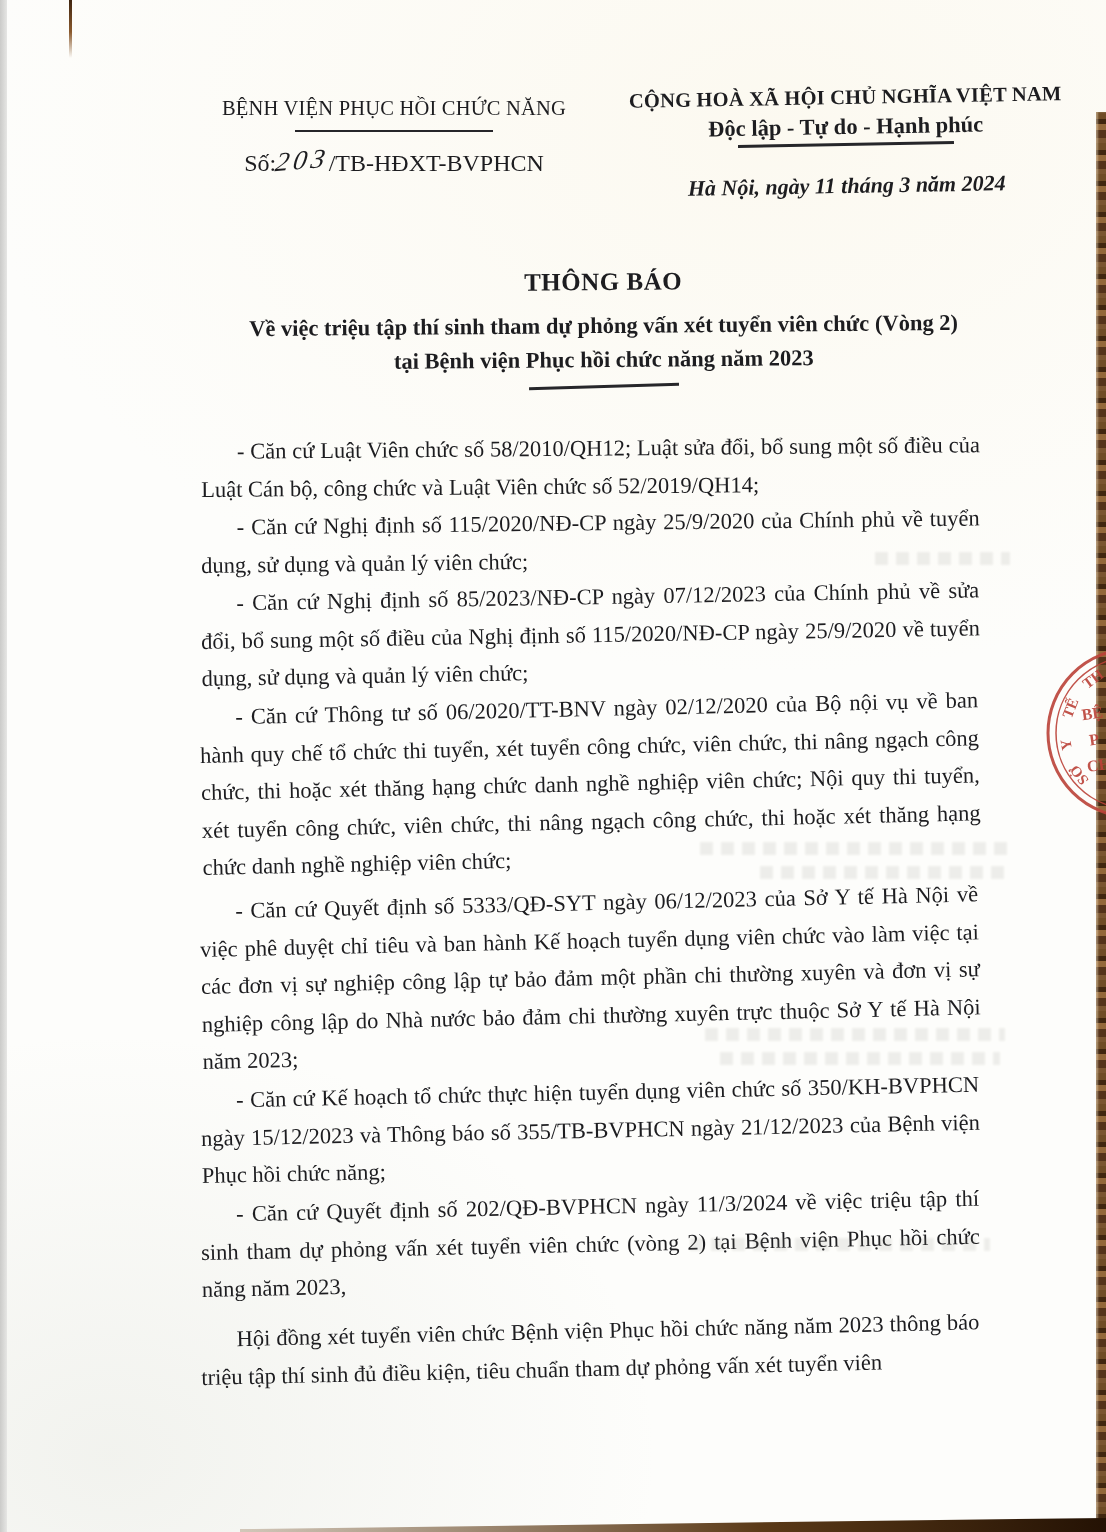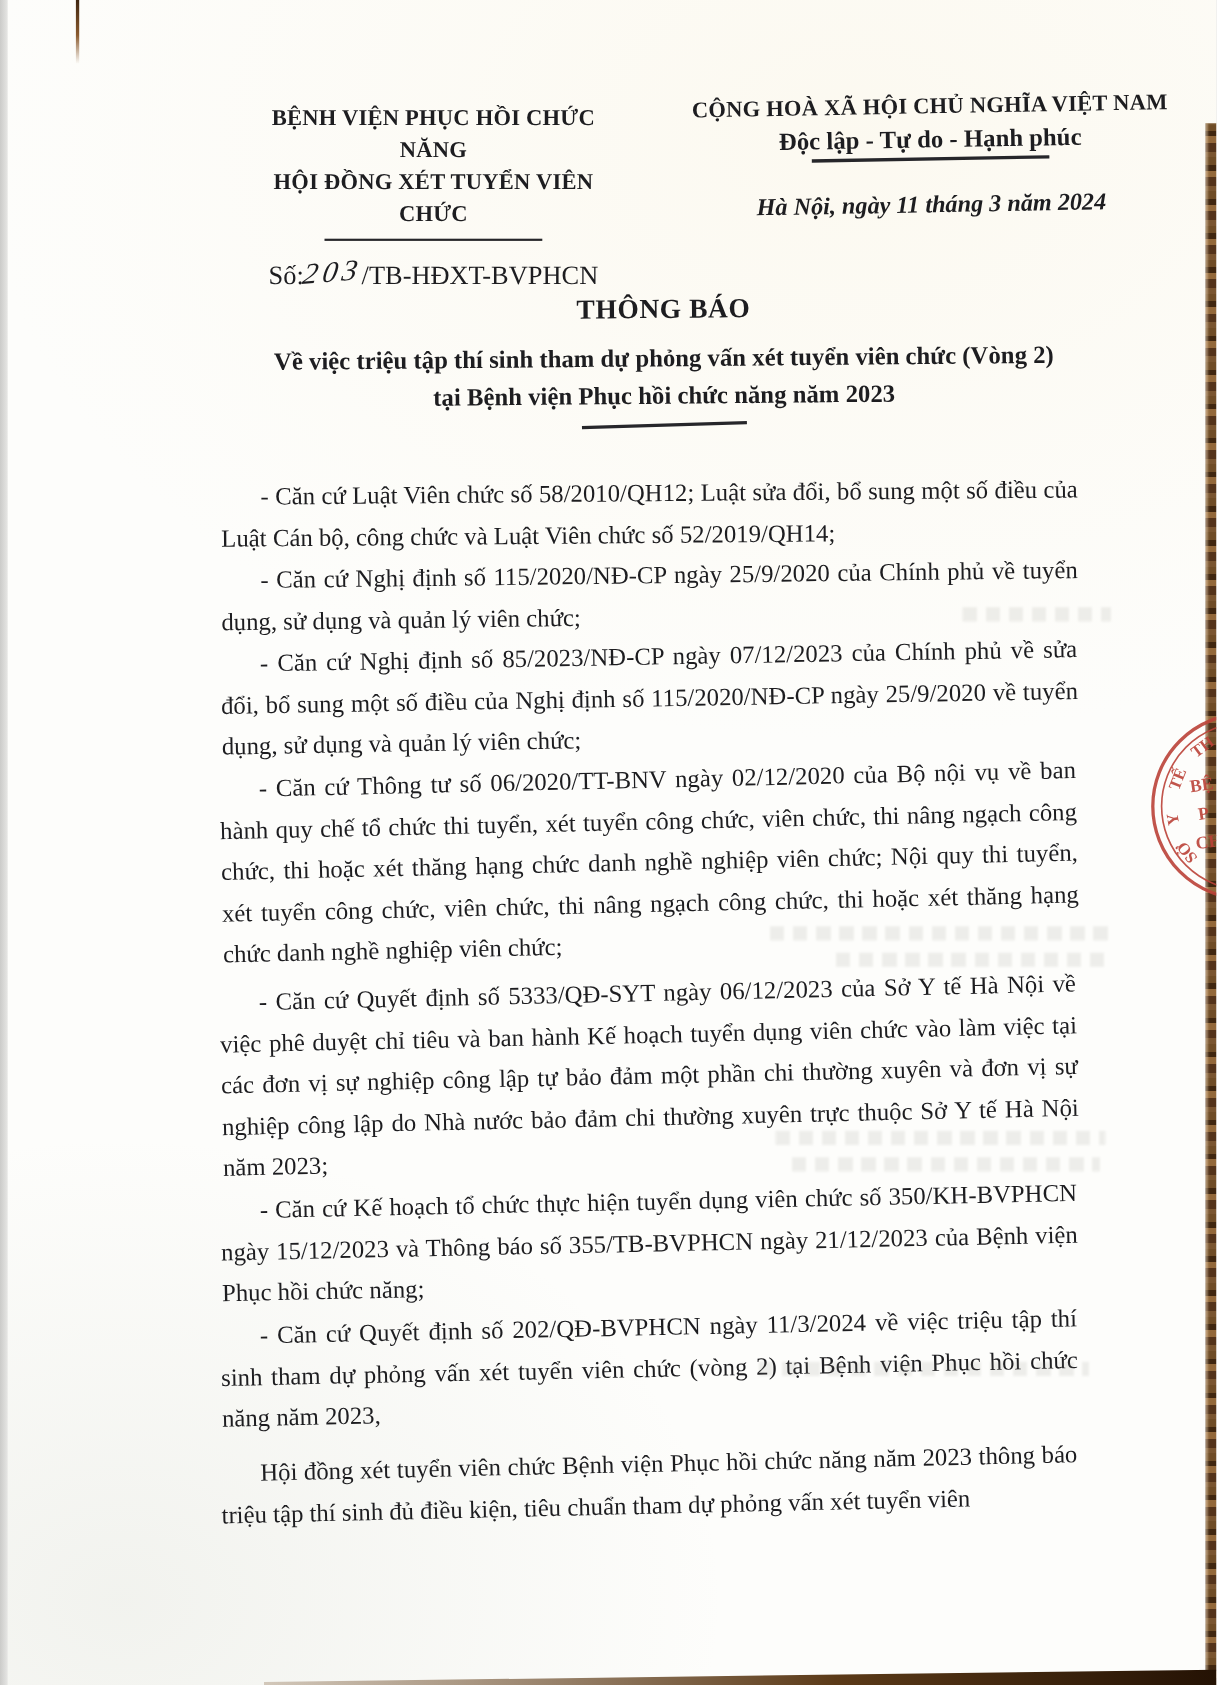--- a/index.html
+++ b/index.html
@@ -21,21 +21,21 @@
       #6f4c26 0px 7px,#40260f 7px 12px,#93683a 12px 18px,#54331a 18px 26px,#7a5530 26px 31px);
     box-shadow:inset 2px 0 2px rgba(255,240,210,.45);}
   .bottom-shadow{position:absolute;left:240px;right:0;bottom:0;height:16px;
     clip-path:polygon(0 82%,100% 12%,100% 100%,0 100%);
     background:linear-gradient(to right,rgba(120,80,40,.28),#5b3a18 60%,#241204);}
   .smudge{position:absolute;height:13px;opacity:.13;filter:blur(1.2px);
     background:repeating-linear-gradient(90deg,#8c8c82 0 13px,rgba(0,0,0,0) 13px 21px);}
 
   
   .header-left{position:absolute;left:222px;top:94px;width:344px;text-align:center;}
-  .org-line{font-size:20.5px;font-weight:700;line-height:29px;letter-spacing:.2px;}
+  .org-line{font-size:20.5px;font-weight:400;line-height:29px;letter-spacing:.2px;}
   .hl-underline{width:198px;height:2px;background:#26262a;margin:7px auto 0;}
   .doc-number{margin-top:17px;font-size:24px;white-space:nowrap;}
   .hand{display:inline-block;font-style:italic;font-size:27px;line-height:1;
     letter-spacing:4px;transform:translateY(-2px) skewX(-14deg) rotate(-5deg);}
 
   .header-right{position:absolute;left:616px;top:90px;width:458px;text-align:center;
     transform:rotate(-1deg);transform-origin:0 0;}
   .nat-line1{font-size:20.5px;font-weight:700;letter-spacing:.2px;}
   .nat-line2{font-size:22.5px;font-weight:700;margin-top:5px;}
   .hr-underline{width:216px;height:2.5px;background:#26262a;margin:3px auto 0;}
@@ -67,21 +67,20 @@
 
 <div class="page">
 
   <div class="scan-left-edge"></div>
   <div class="top-left-line"></div>
   <div class="binding-strip"></div>
   <div class="bottom-shadow"></div>
 
   <div class="header-left">
     <div class="org-line">BỆNH VIỆN PHỤC HỒI CHỨC NĂNG</div>
-    <div class="org-line">HỘI ĐỒNG XÉT TUYỂN VIÊN CHỨC</div>
     <div class="hl-underline"></div>
     <div class="doc-number"><span>Số:</span><span class="hand">203</span><span>/TB-HĐXT-BVPHCN</span></div>
   </div>
 
   <div class="header-right">
     <div class="nat-line1">CỘNG HOÀ XÃ HỘI CHỦ NGHĨA VIỆT NAM</div>
     <div class="nat-line2">Độc lập - Tự do - Hạnh phúc</div>
     <div class="hr-underline"></div>
     <div class="dateline">Hà Nội, ngày 11 tháng 3 năm 2024</div>
   </div>

